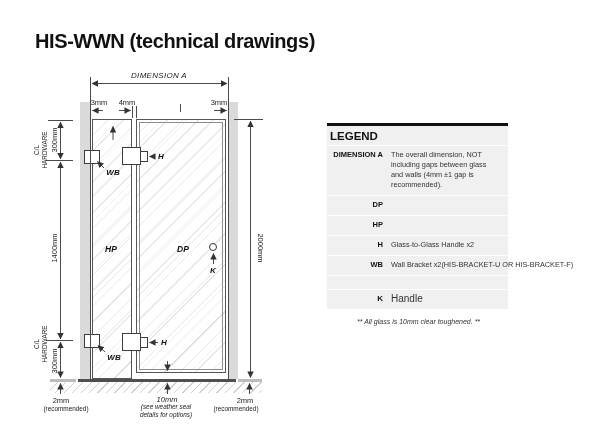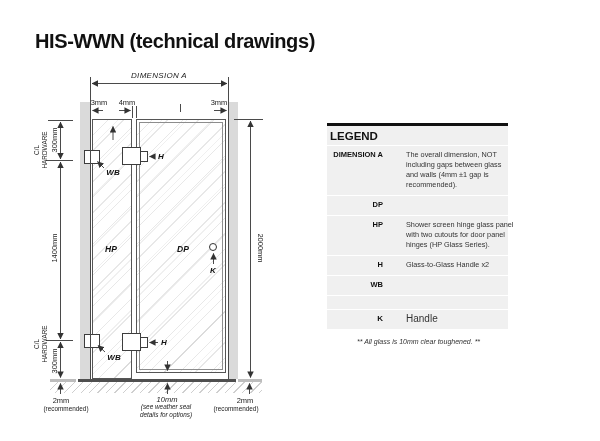--- a/index.html
+++ b/index.html
@@ -42,21 +42,21 @@
   .hw{background:#fff; border:1px solid #3d3d3d; box-sizing:border-box;}
   .knob{background:#fff; border:1px solid #333; border-radius:50%; box-sizing:border-box;}
 
   
   #legend{left:327px; top:123px; width:181px;}
   #legend .topbar{height:3px; background:#111;}
   #legend .box{background:#f0f0f0; overflow:visible;}
   #legend .hdr{font-size:11.5px; font-weight:bold; color:#111; padding:4px 4px 3px 3px; border-bottom:1px solid #ffffff;}
   .lrow{display:flex; align-items:flex-start; border-bottom:1px solid #ffffff; padding:4px 0 5px 0;}
   .lrow .lbl{width:56px; flex:0 0 56px; text-align:right; font-weight:bold; font-size:7.5px; color:#111; line-height:10px;}
-  .lrow .dsc{margin-left:23px; font-size:7.3px; line-height:10px; color:#333; white-space:pre;}
+  .lrow .dsc{margin-left:8px; font-size:7.3px; line-height:10px; color:#333; white-space:pre;}
   .lrow-spacer{height:13px; border-bottom:1px solid #ffffff;}
   #legend-footnote{font-size:7px; font-style:italic; color:#333; padding:9px 0 0 30px;}
 
   svg.overlay{position:absolute; left:0; top:0; pointer-events:none;}
 </style>
 </head>
 <body>
 
 <div id="canvas">
 
@@ -181,30 +181,28 @@
         <div class="dsc">The overall dimension, NOT
 including gaps between glass
 and walls (4mm ±1 gap is
 recommended).</div>
       </div>
       <div class="lrow">
         <div class="lbl">DP</div>
       </div>
       <div class="lrow">
         <div class="lbl">HP</div>
-        <div class="dsc">Shower screen hinge glass panel
-with two cutouts for door panel
-hinges (HP Glass Series).</div>
       </div>
       <div class="lrow">
         <div class="lbl">H</div>
         <div class="dsc">Glass-to-Glass Handle x2</div>
       </div>
       <div class="lrow">
         <div class="lbl">WB</div>
+        <div class="dsc">Wall Bracket x2(HIS-BRACKET-U OR HIS-BRACKET-F)</div>
       </div>
       <div class="lrow-spacer"></div>
       <div class="lrow" style="border-bottom:none;">
         <div class="lbl" style="font-size:8px;">K</div>
         <div class="dsc" style="font-size:10px;">Handle</div>
       </div>
     </div>
     <div id="legend-footnote">** All glass is 10mm clear toughened. **</div>
   </div>
 

